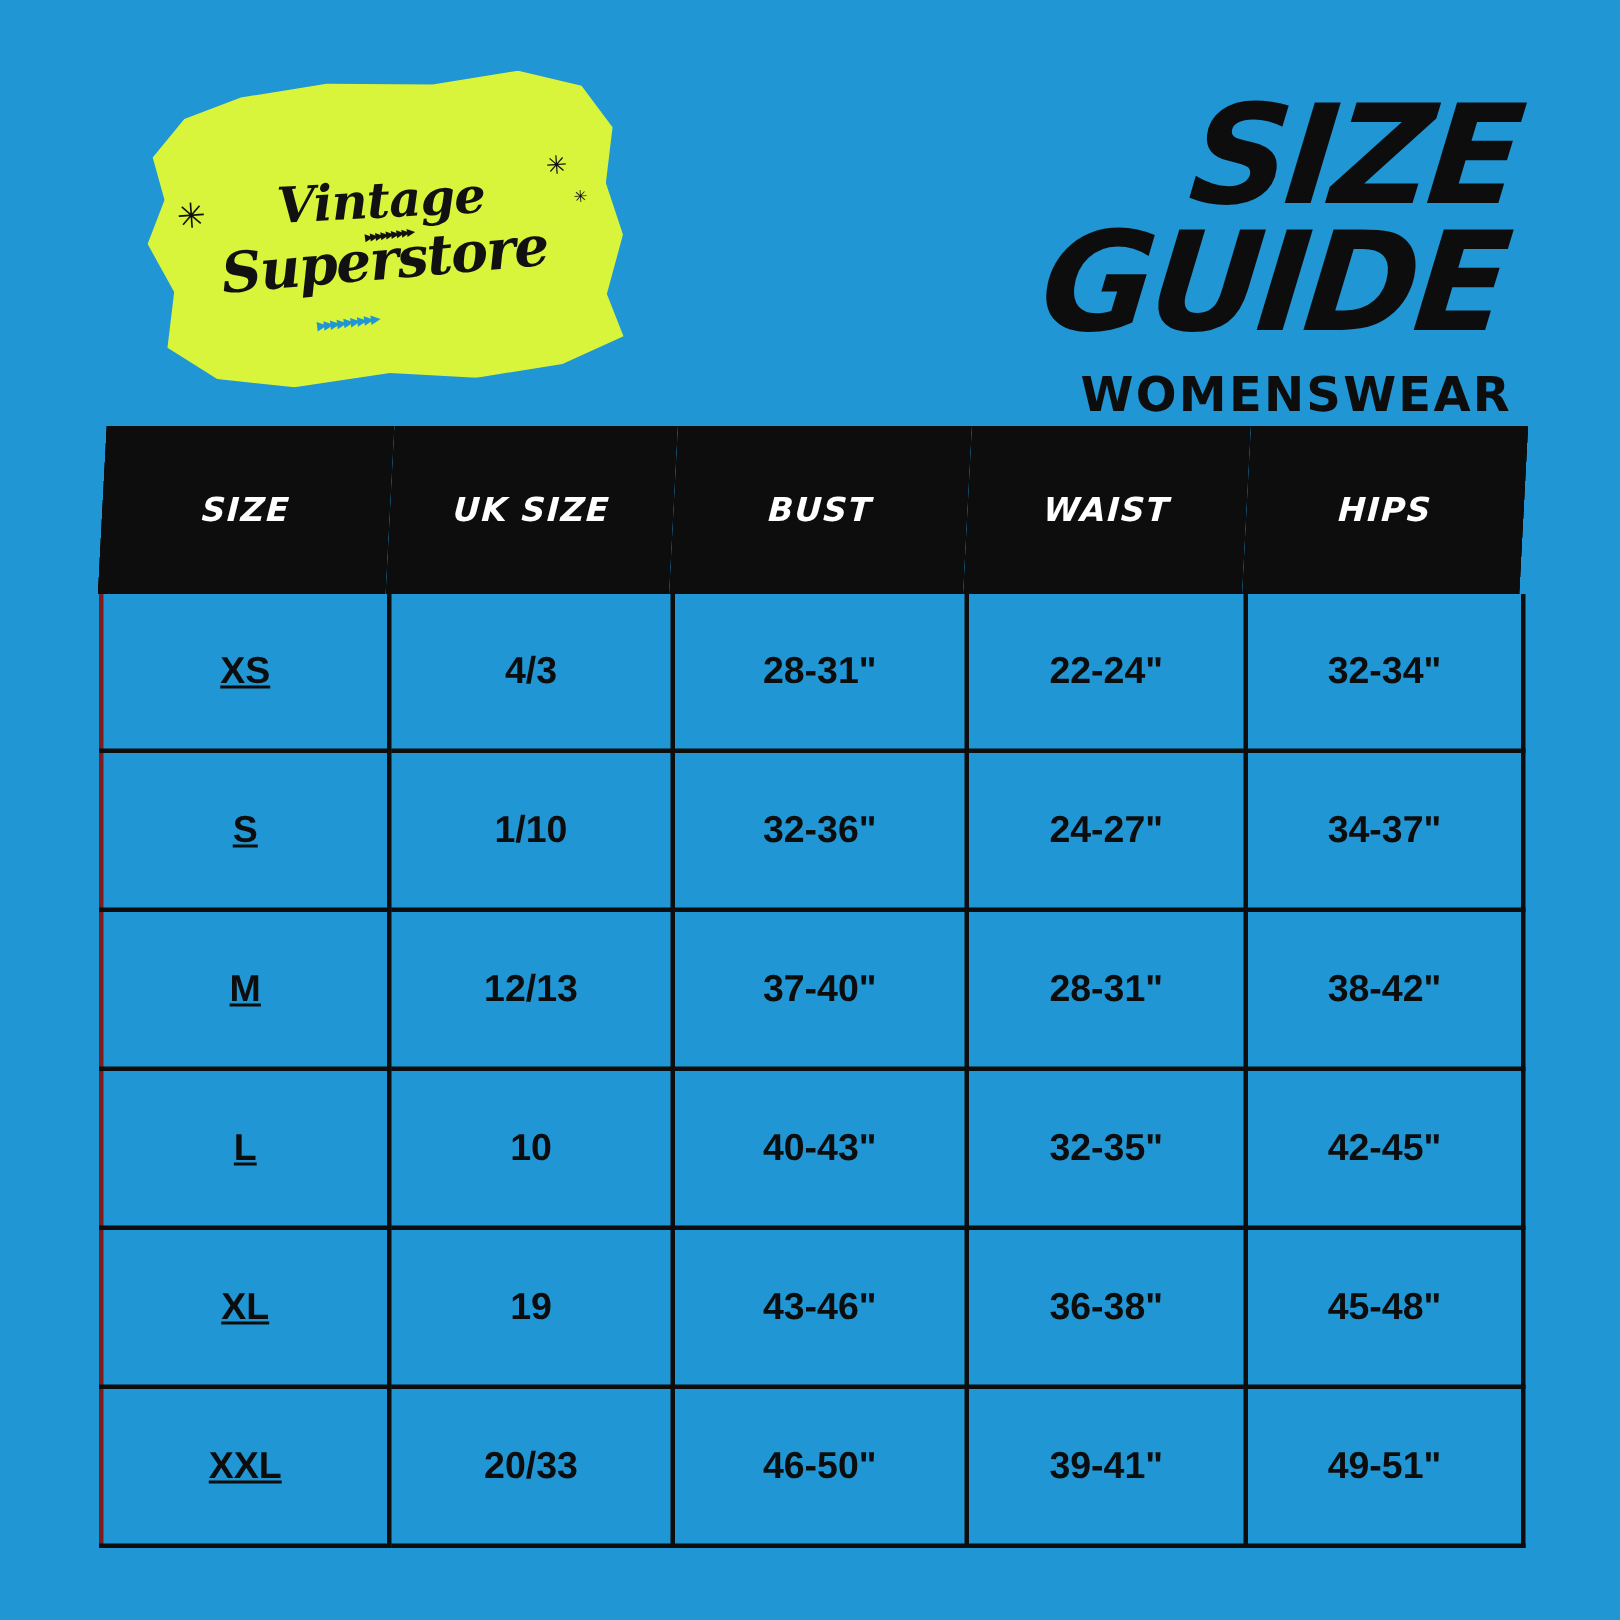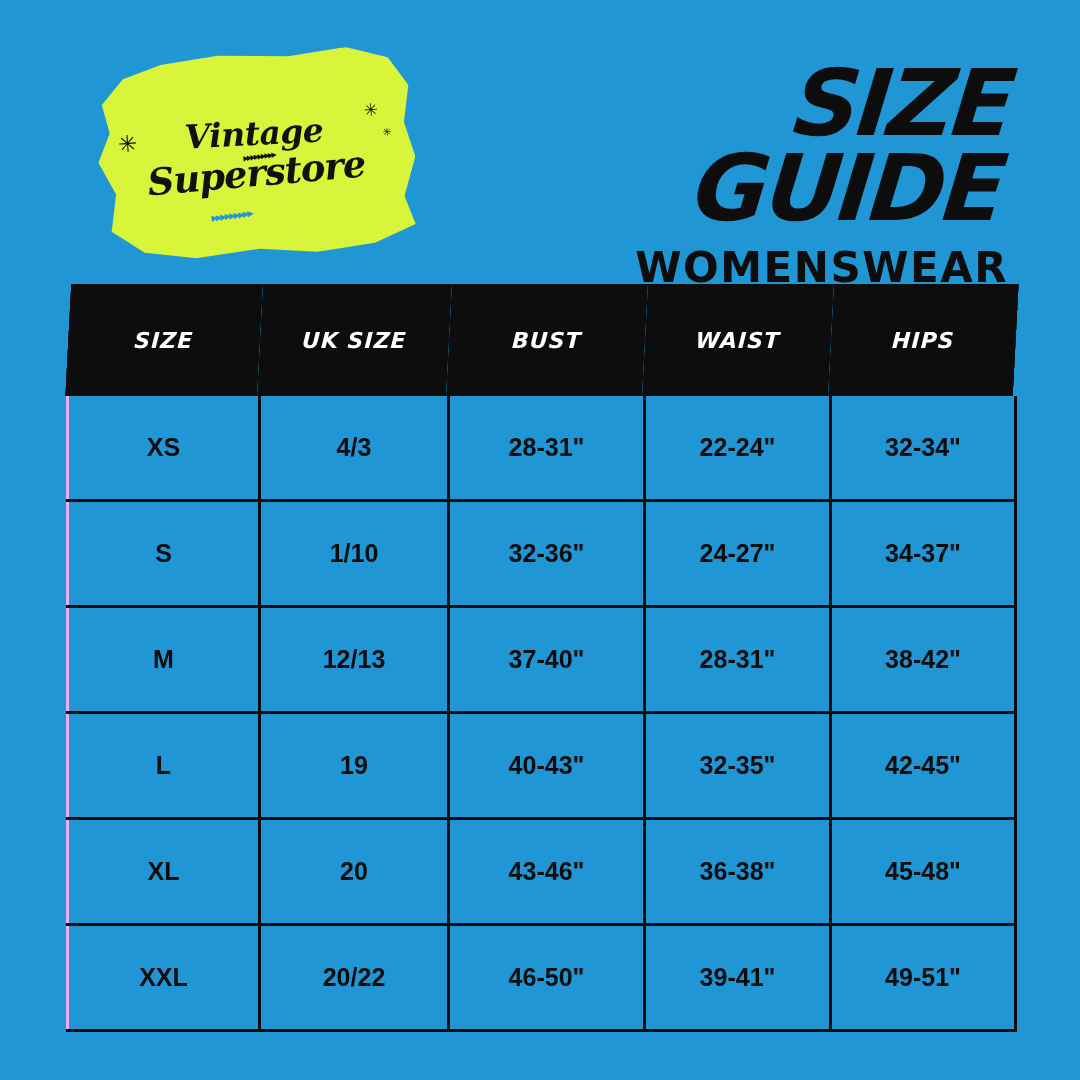--- a/index.html
+++ b/index.html
@@ -125,21 +125,21 @@
     line-height: 0.92;
     color: #0d0d0d;
     letter-spacing: -3px;
     text-transform: uppercase;
     transform: skewX(-6deg);
     margin: 0;
   }
   .sub-title {
     font-family: "DejaVu Sans", sans-serif;
     font-weight: bold;
-    font-size: 42px;
+    font-size: 32px;
     line-height: 1;
     color: #0d0d0d;
     letter-spacing: 1.5px;
     text-transform: uppercase;
     margin: 16px 0 0 0;
   }
 
   
   .table-wrap {
     position: absolute;
@@ -170,21 +170,22 @@
     text-align: center;
     vertical-align: middle;
     font-family: "Liberation Sans", sans-serif;
     font-weight: bold;
     font-size: 25px;
     color: #0d0d0d;
     border: 3px solid #0d0d0d;
     background: #2196d4;
   }
   table.size-table tbody tr td:first-child {
-    border-left: 3px solid #f0abfc;
+    border-left: 3px solid #7f1d1d;
+    text-decoration: underline;
   }
   table.size-table tbody tr:first-child td {
     border-top: none;
   }
   col.c1 { width: 192px; }
   col.c2 { width: 189px; }
   col.c3 { width: 196px; }
   col.c4 { width: 186px; }
   col.c5 { width: 185px; }
 </style>
@@ -246,35 +247,35 @@
         </tr>
         <tr>
           <td>M</td>
           <td>12/13</td>
           <td>37-40"</td>
           <td>28-31"</td>
           <td>38-42"</td>
         </tr>
         <tr>
           <td>L</td>
-          <td>19</td>
+          <td>10</td>
           <td>40-43"</td>
           <td>32-35"</td>
           <td>42-45"</td>
         </tr>
         <tr>
           <td>XL</td>
-          <td>20</td>
+          <td>19</td>
           <td>43-46"</td>
           <td>36-38"</td>
           <td>45-48"</td>
         </tr>
         <tr>
           <td>XXL</td>
-          <td>20/22</td>
+          <td>20/33</td>
           <td>46-50"</td>
           <td>39-41"</td>
           <td>49-51"</td>
         </tr>
       </tbody>
     </table>
   </div>
 
 </div>
 

